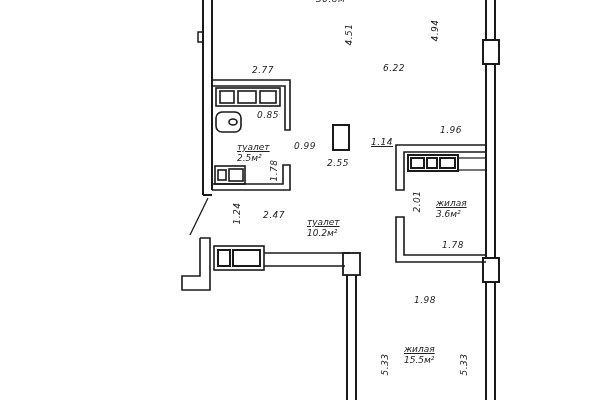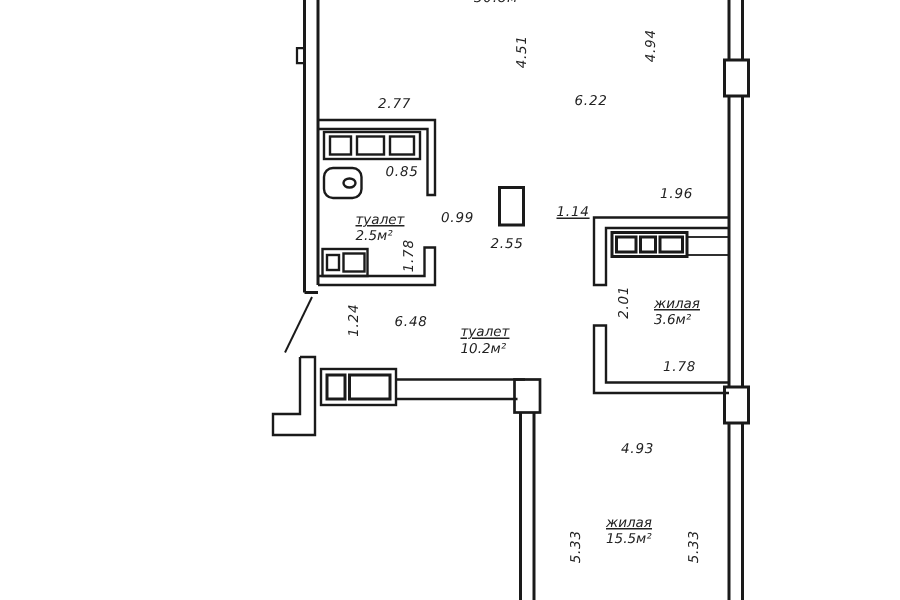--- a/index.html
+++ b/index.html
@@ -103,16 +103,16 @@
 <div class="lbl" style="left:252px;top:66px;">2.77</div>
 <div class="lbl" style="left:257px;top:111px;">0.85</div>
 <div class="lbl" style="left:294px;top:142px;text-align:center;">0.99</div>
 <div class="lbl" style="left:371px;top:138px;text-decoration:underline;">1.14</div>
 <div class="lbl" style="left:440px;top:126px;">1.96</div>
 <div class="lbl rot" style="left:263px;top:166px;">1.78</div>
 <div class="lbl" style="left:327px;top:159px;">2.55</div>
 <div class="lbl rot" style="left:406px;top:197px;">2.01</div>
 <div class="lbl" style="left:442px;top:241px;">1.78</div>
 <div class="lbl rot" style="left:226px;top:209px;">1.24</div>
-<div class="lbl" style="left:263px;top:211px;">6.48</div>
-<div class="lbl" style="left:414px;top:296px;">4.93</div>
+<div class="lbl" style="left:263px;top:211px;">2.47</div>
+<div class="lbl" style="left:414px;top:296px;">1.98</div>
 <div class="lbl rot" style="left:374px;top:360px;">5.33</div>
 <div class="lbl rot" style="left:453px;top:360px;">5.33</div>
 
 </body></html>

